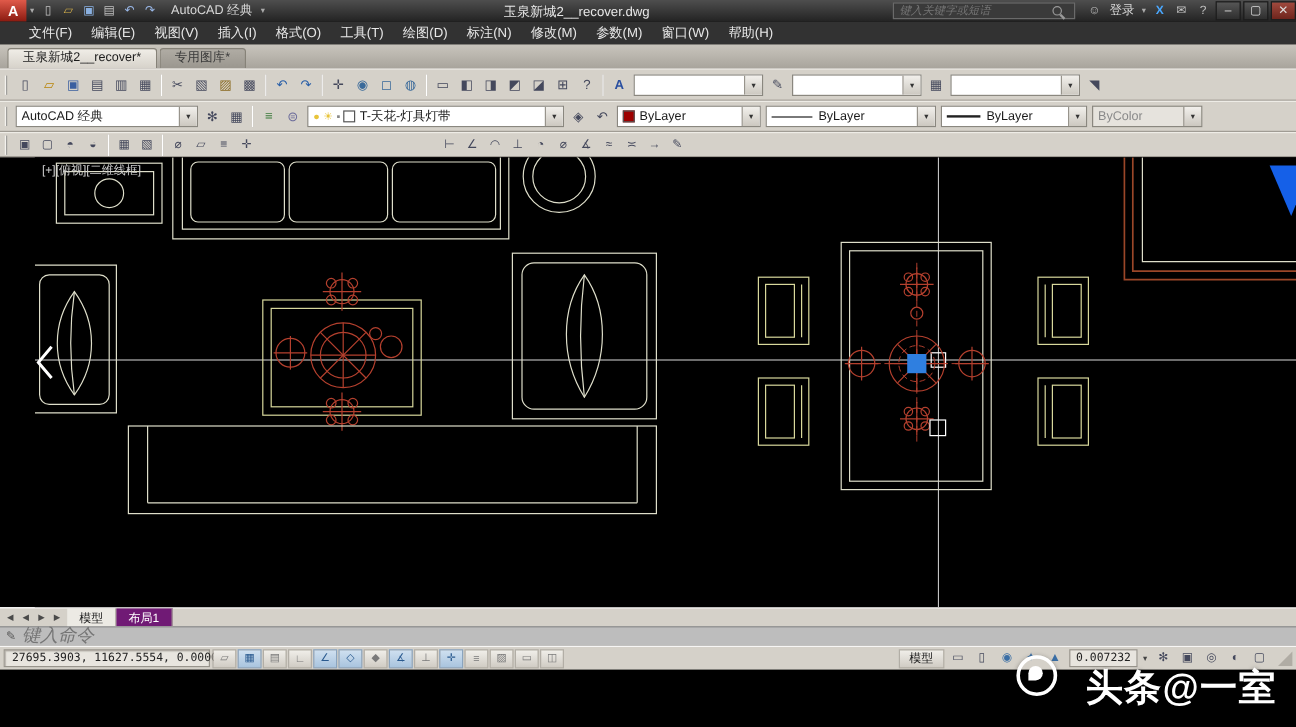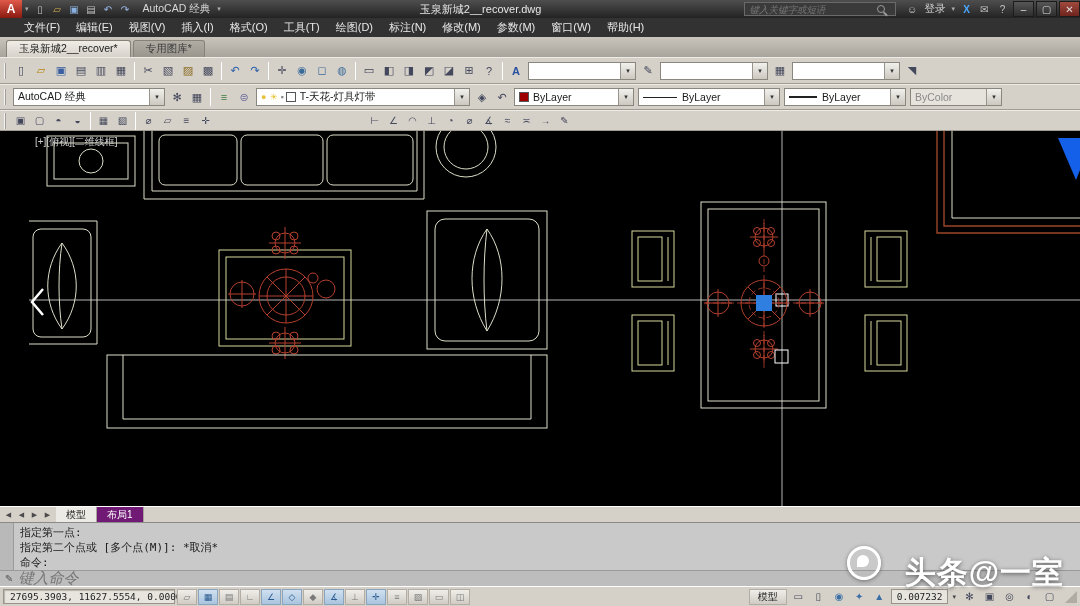--- a/index.html
+++ b/index.html
@@ -24,21 +24,21 @@
   .x-icon{color:#4aa8ff;font-weight:bold;}
   .winbtn{width:21px;height:16px;display:inline-flex;align-items:center;justify-content:center;color:#ddd;font-size:10px;background:linear-gradient(#565656,#2e2e2e);border:1px solid #1c1c1c;margin-left:1px;}
   .winbtn.close{background:linear-gradient(#a04a3e,#6e241c);}
 
   
   .menubar{height:19px;background:#323232;display:flex;align-items:center;color:#e8e8e8;padding-left:16px;flex:0 0 19px;}
   .menu-item{padding:2px 8px;font-size:11px;cursor:default;}
 
   
   .tabbar{height:20px;background:linear-gradient(#c9c5bd,#a8a49c);display:flex;align-items:flex-end;padding-left:6px;gap:2px;flex:0 0 20px;}
-  .doctab{height:17px;padding:0 12px;border:1px solid #868278;border-bottom:none;border-radius:3px 3px 0 0;background:linear-gradient(#b0aca4,#9a968e);color:#3a3a3a;display:flex;align-items:center;font-size:10.5px;}
+  .doctab{height:17px;padding:0 12px;border:1px solid #868278;border-bottom:none;border-radius:3px 3px 0 0;background:linear-gradient(#b0aca4,#9a968e);color:#3a3a3a;display:flex;align-items:flex-start;font-size:10.5px;}
   .doctab.active{background:linear-gradient(#f0ede7,#d6d2ca);color:#1a1a1a;}
 
   
   .toolbar{background:#d5d1c9;border-top:1px solid #eeece6;border-bottom:1px solid #a09c94;display:flex;align-items:center;padding:0 3px;}
   .row1{height:27px;flex:0 0 27px;}
   .row2{height:26px;flex:0 0 26px;}
   .row3{height:21px;flex:0 0 21px;}
   .handle{width:4px;height:16px;border-left:2px ridge #f4f2ee;margin:0 3px 0 1px;}
   .tool{width:20px;height:20px;display:inline-flex;align-items:center;justify-content:center;font-size:11px;color:#44485c;border:1px solid transparent;}
   .row3 .tool{width:19px;height:18px;font-size:10px;}
@@ -433,26 +433,20 @@
         <span class="">▶</span>
       </div>
     <div class="ltab model">
       <span>模型</span>
     </div>
     <div class="ltab layout1">
       <span>布局1</span>
     </div>
   </div>
 
-  <div class="cmdhistory">
-    <div class="cmd-strip"></div>
-    <div class="cmdline">指定第一点:</div>
-    <div class="cmdline">指定第二个点或 [多个点(M)]: *取消*</div>
-    <div class="cmdline">命令:</div>
-  </div>
 
   <div class="cmdinput">
     <span class="pencil">✎</span>
     <input placeholder="键入命令" style="">
   </div>
 
   <div class="statusbar">
     <div class="coords">27695.3903, 11627.5554, 0.0000</div>
     <div class="toggles">
         <span class="toggle">▱</span>

